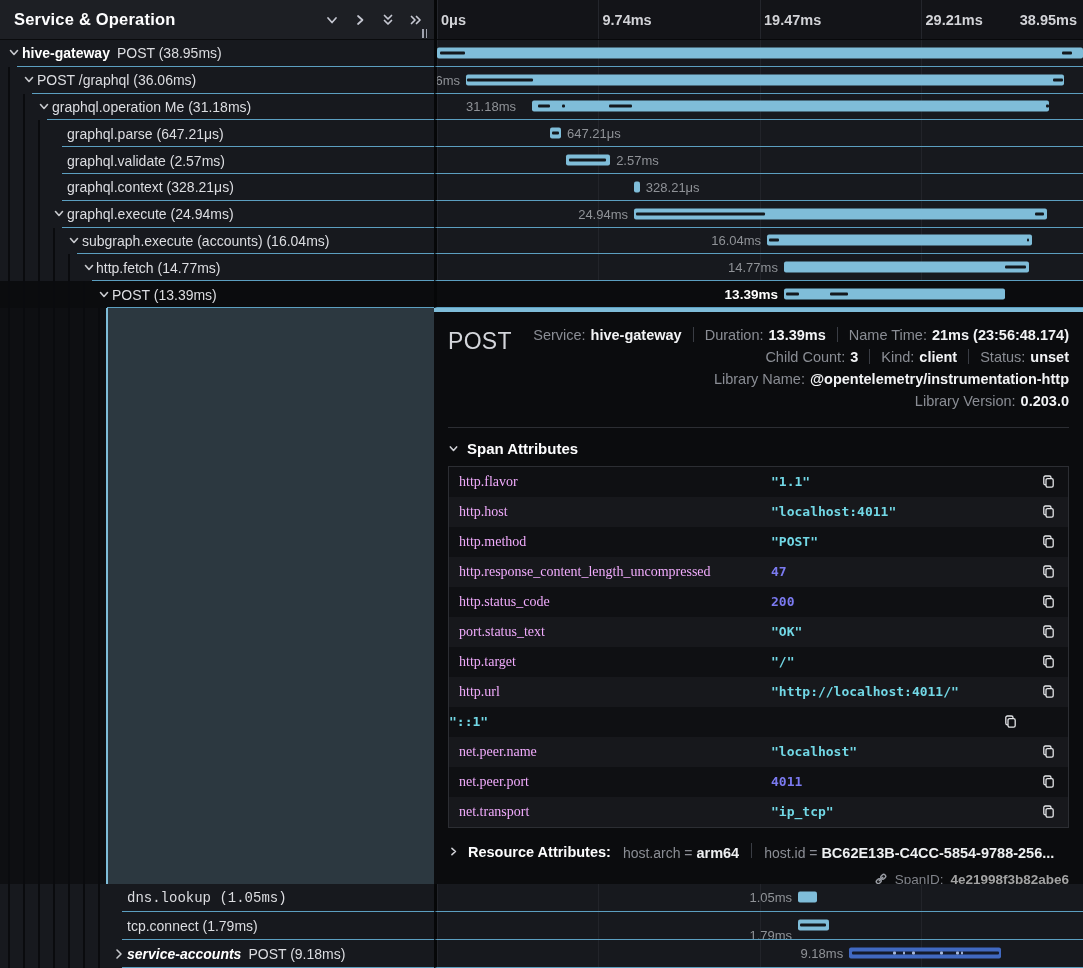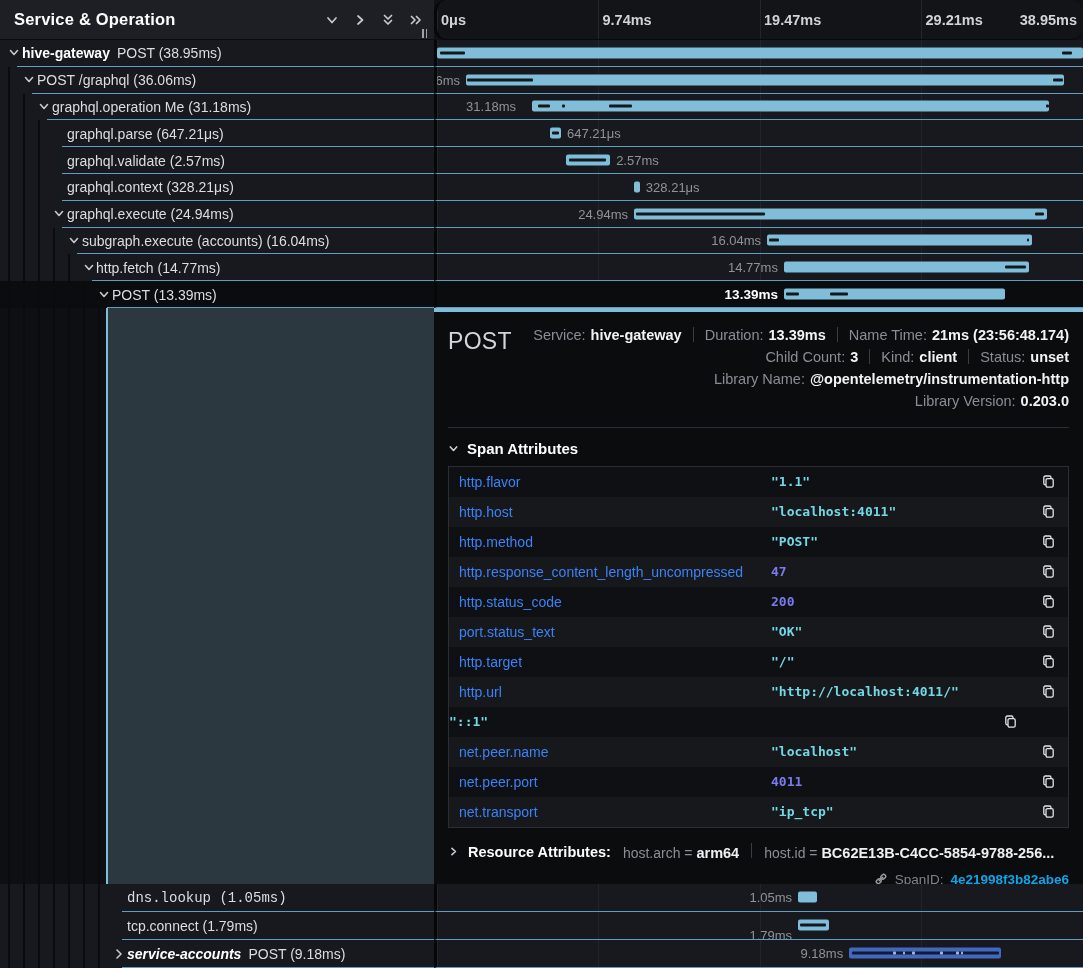--- a/index.html
+++ b/index.html
@@ -8,21 +8,21 @@
 
   
   .topbar{display:grid;grid-template-columns:434px 1fr;height:40px;}
   .tree-header{background:#1d1f24;display:flex;align-items:center;padding:0 4px 0 14px;
                position:relative;border-bottom:1px solid #0a0b0d;}
   .tree-header .title{font-weight:bold;font-size:16.5px;color:#fdfdfe;flex:1;letter-spacing:.2px;}
   .hicon{width:28px;height:28px;display:flex;align-items:center;justify-content:center;color:#c6c8d2;cursor:pointer;}
   .grip{position:absolute;right:7px;bottom:1px;display:flex;gap:2px;}
   .grip i{display:block;width:1.5px;height:9px;background:#9fa2ad;}
   .timeline-header{position:relative;background:#131418;border-left:3px solid #060708;border-bottom:1px solid #08090b;
-    background-image:repeating-linear-gradient(to right,#24262c 0 1px,transparent 1px 25%);border-radius:12px;}
+    background-image:repeating-linear-gradient(to right,#24262c 0 1px,transparent 1px 25%);}
   .tick{position:absolute;top:50%;transform:translateY(-50%);font-size:14.5px;font-weight:600;color:#d2d3d7;white-space:nowrap;}
 
   
   .row{display:grid;grid-template-columns:434px 1fr;height:26.8px;cursor:pointer;}
   .rows-bottom .row{height:28px;}
   .name-cell{position:relative;background:#17191e;overflow:hidden;}
   .time-cell{position:relative;background:#17191e;overflow:hidden;border-left:3px solid #060708;
     border-bottom:1px solid #5c9fc0;
     background-image:repeating-linear-gradient(to right,#22242a 0 1px,transparent 1px 25%);}
   .row.selected .name-cell,.row.selected .time-cell{background:#0b0c0e;}
@@ -47,31 +47,31 @@
   .d-meta{text-align:right;}
   .meta-line{display:flex;justify-content:flex-end;align-items:center;height:22px;font-size:14.5px;color:#8a8d94;}
   .meta-line b{color:#f2f3f5;margin-left:5px;}
   .msep{display:inline-block;width:1px;height:15px;background:#3a3d44;margin:0 11px;}
   .d-div{height:1px;background:#2c2e33;margin:15px 0 12px;}
   .attr-head{display:flex;align-items:center;gap:8px;font-weight:bold;font-size:15px;color:#fdfdfe;margin:2px 0 9px;cursor:pointer;}
   .attr-table{border:1px solid #2c2e33;}
   .attr-row{display:grid;grid-template-columns:322px 1fr 38px;align-items:center;height:30px;}
   .attr-row.odd{background:#0f1013;}
   .attr-row.even{background:#17181c;}
-  .attr-key{padding-left:10px;font-size:14px;color:#3b82f6;white-space:nowrap;}
+  .attr-key{padding-left:10px;font-size:14px;color:#f0abfc;white-space:nowrap;font-family:Liberation Serif, serif;}
   .attr-val{font-family:"DejaVu Sans Mono",monospace;font-size:13px;font-weight:bold;white-space:nowrap;}
   .attr-val.string{color:#72d8e6;}
   .attr-val.number{color:#7b7af0;}
   .copy-btn{justify-self:end;margin-right:12px;color:#e4e5e8;cursor:pointer;display:flex;}
   .res-line{display:flex;align-items:center;margin-top:15px;font-size:14px;color:#8b8e95;cursor:pointer;}
   .res-line .res-head{font-weight:bold;color:#fdfdfe;font-size:14.5px;margin:0 12px 0 9px;}
   .res-pair b{color:#eef0f2;font-size:14.5px;}
   .rsep{display:inline-block;width:1px;height:15px;background:#3a3d44;margin:0 12px;}
   .spanid{display:flex;justify-content:flex-end;align-items:center;gap:7px;margin-top:11px;font-size:13.5px;color:#80838a;}
-  .spanid b{color:#0ea5e9;}
+  .spanid b{color:#a3a3a3;}
   .link-ic{color:#9a9da4;display:flex;}
 </style>
 </head>
 <body>
 
 <div class="app">
 
   <div class="topbar">
     <div class="tree-header">
       <span class="title">Service &amp; Operation</span>

